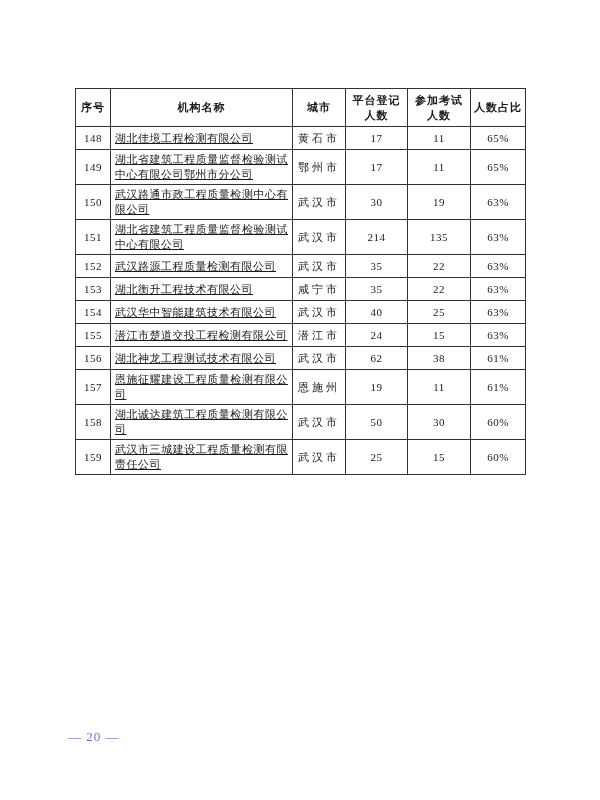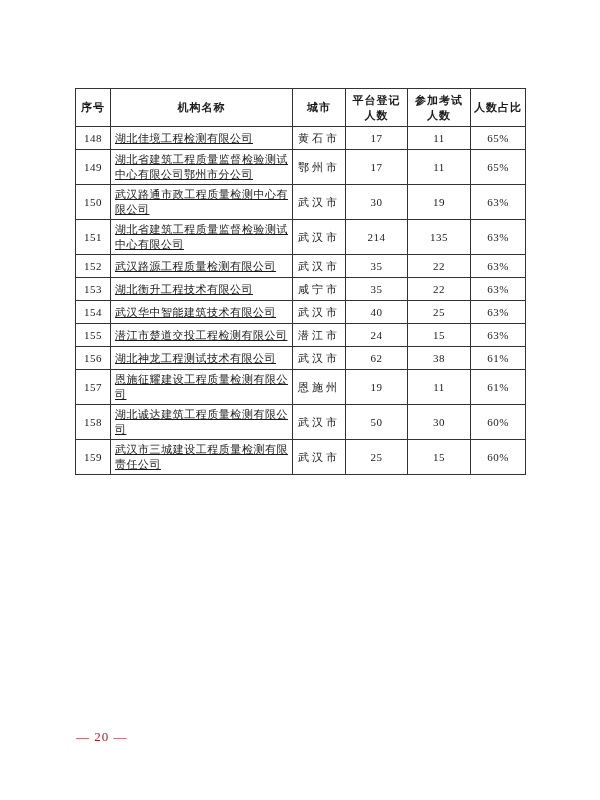--- a/index.html
+++ b/index.html
@@ -65,24 +65,24 @@
     white-space: nowrap;
     margin-top: 8px;
   }
   td.c-num {
     text-align: center;
     font-size: 11.5px;
     letter-spacing: 0.5px;
   }
   .footer {
     position: absolute;
-    left: 76px;
+    left: 68px;
     top: 729px;
     font-size: 13px;
-    color: #b91c1c;
+    color: #8b5cf6;
     letter-spacing: 1px;
   }
 </style>
 </head>
 <body>
 
 <div class="page">
 
   <table class="data-table">
     <colgroup>

